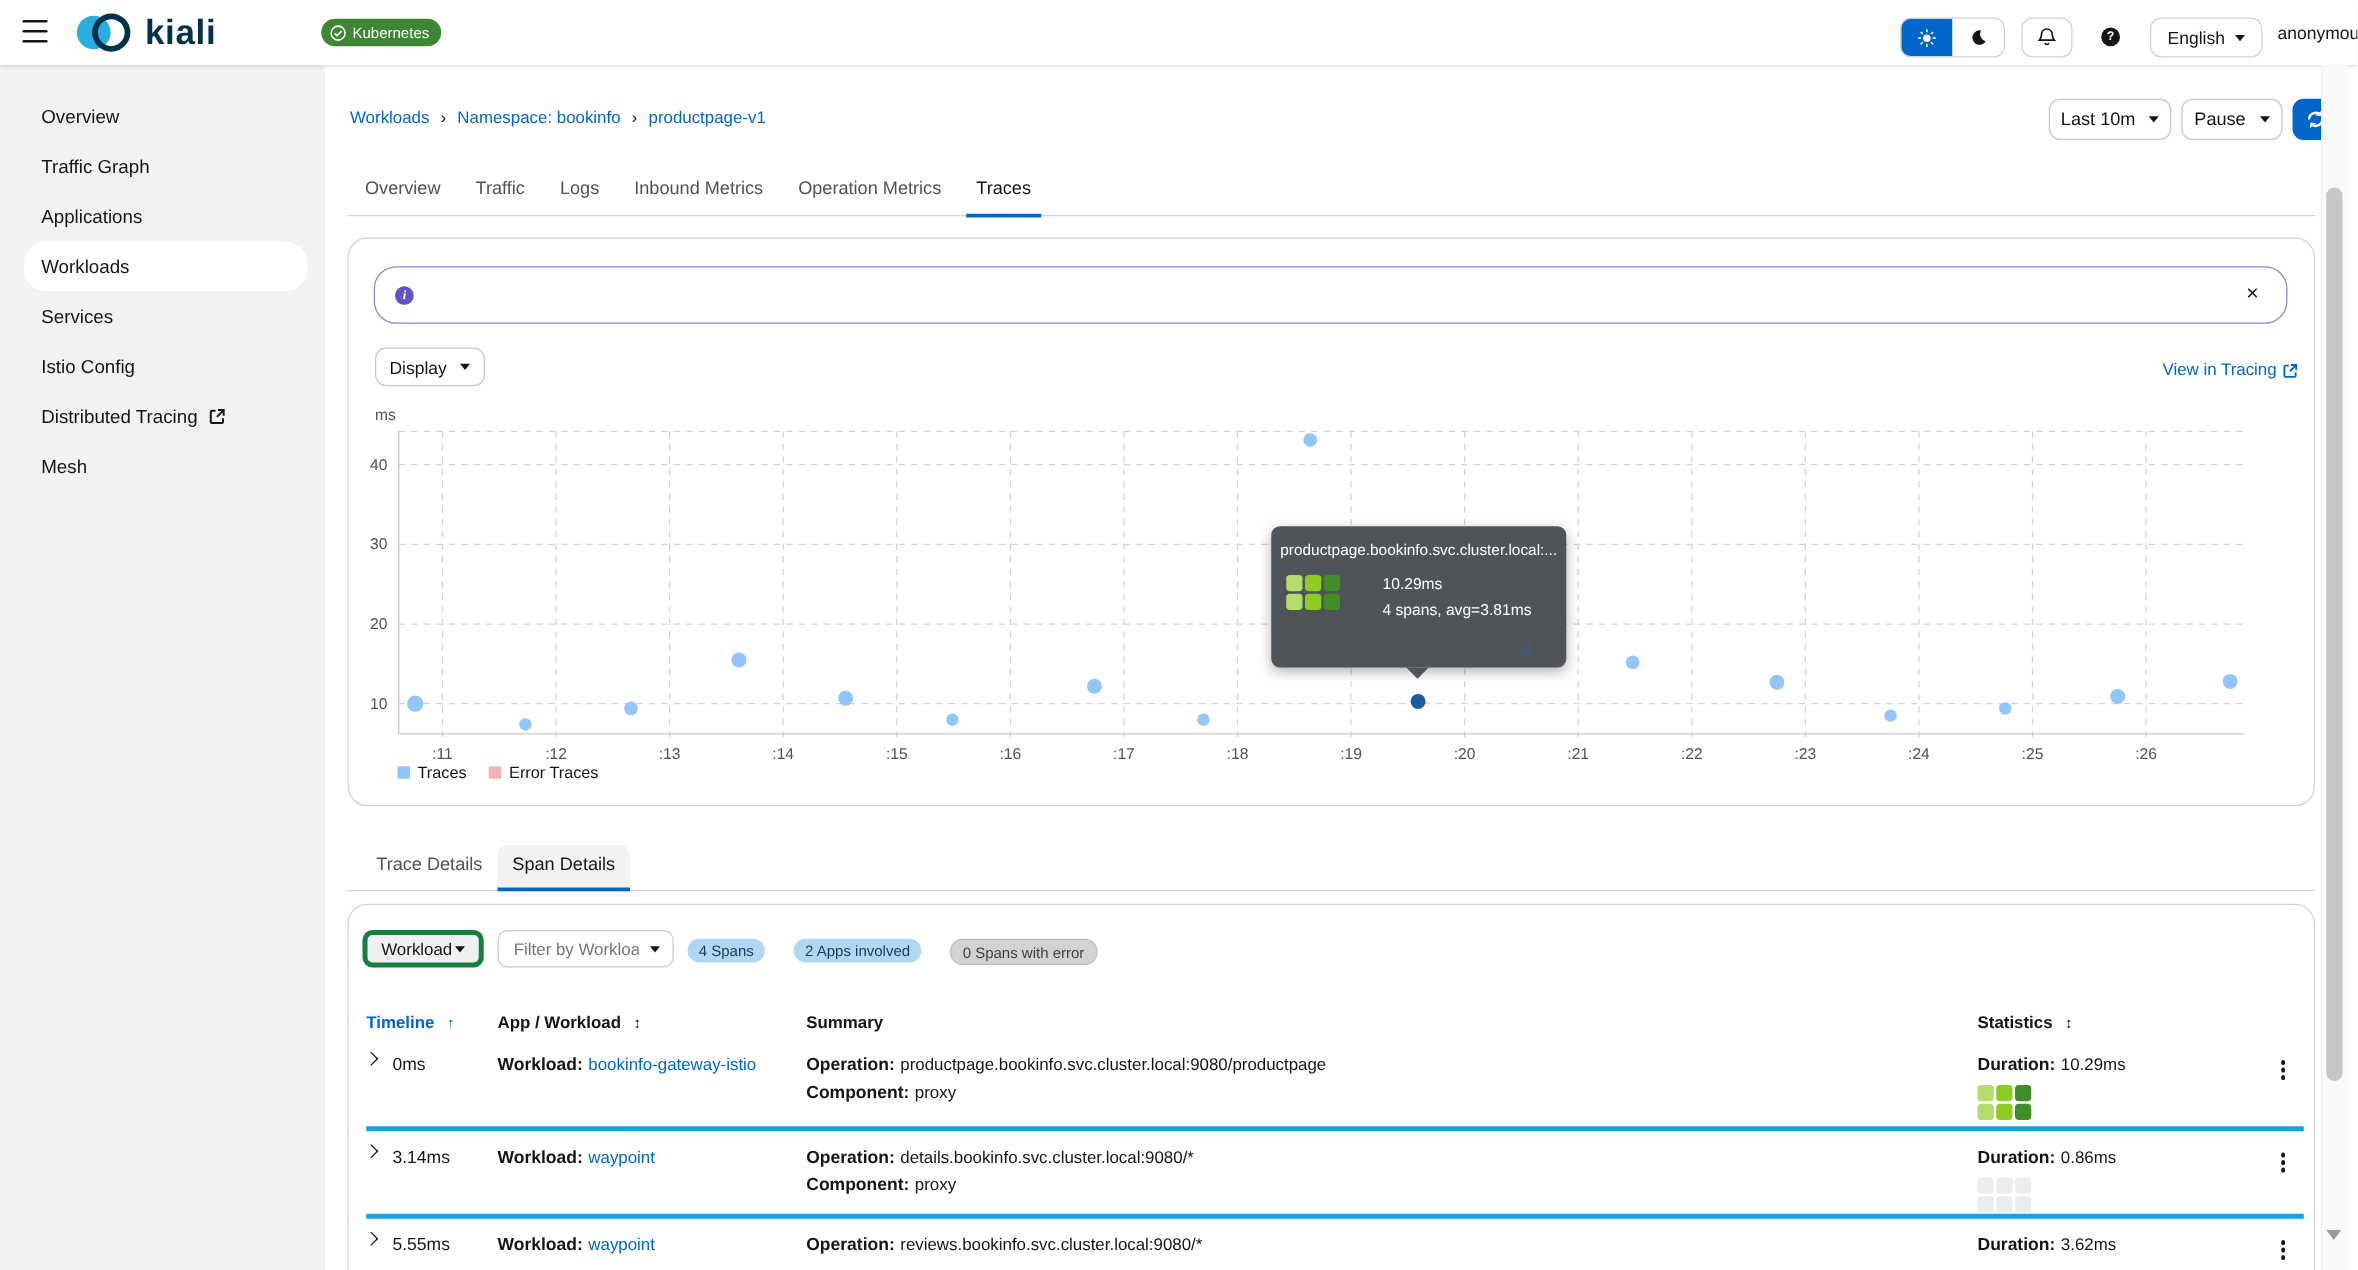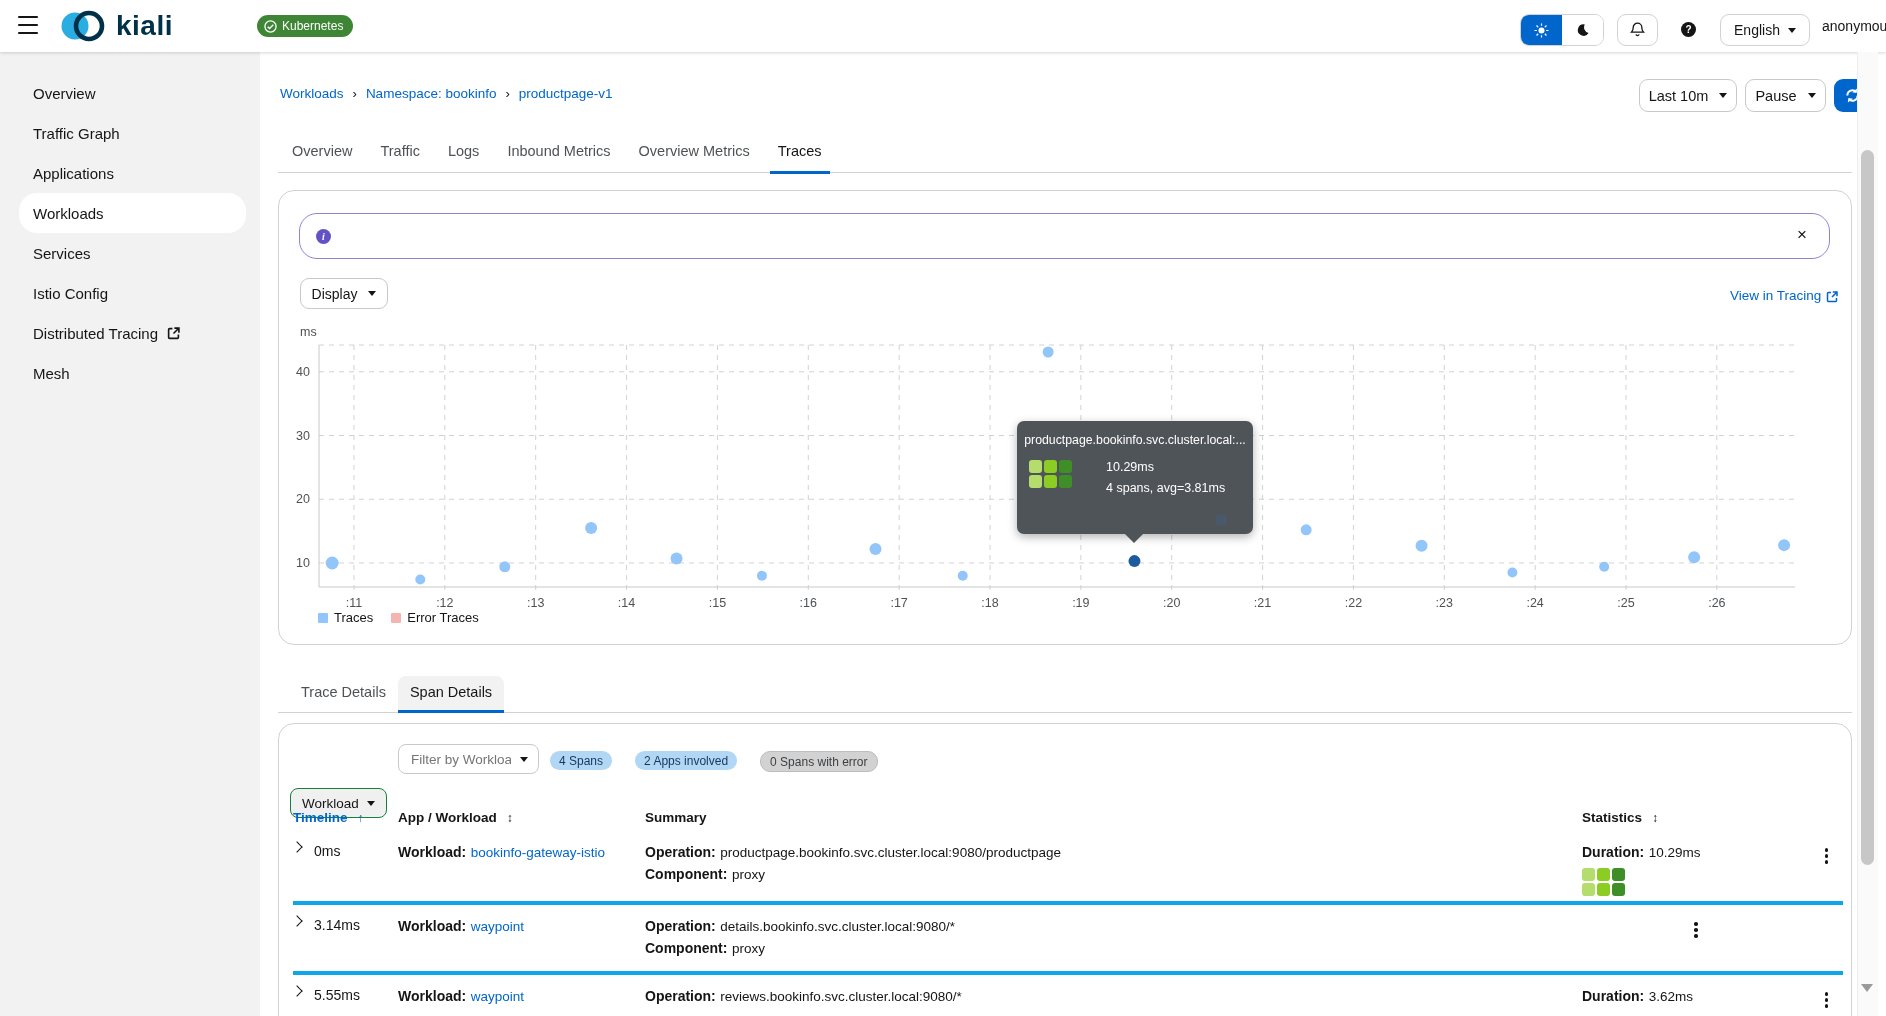--- a/index.html
+++ b/index.html
@@ -50,21 +50,21 @@
   .heat i{border-radius:3px;display:block;}
   .tt-lines{margin-left:34px;font-size:12.5px;}
   .tt-lines div{margin-bottom:7px;}
   .tt-caret{position:absolute;left:108px;top:113px;width:0;height:0;border-left:9px solid transparent;border-right:9px solid transparent;border-top:9px solid #4f5459;}
   .dim-dot{position:absolute;left:1215px;top:514px;width:12px;height:12px;border-radius:50%;background:#49596b;z-index:26;}
   
   .detail-tabs{position:absolute;left:278px;top:676px;width:1574px;height:37px;border-bottom:1px solid #d2d2d2;display:flex;padding-left:11px;box-sizing:border-box;z-index:5;}
   .dtab{font-size:14.5px;color:#4f5255;padding:8px 12px 10px 12px;position:relative;cursor:pointer;white-space:nowrap;}
   .dtab.active{color:#151515;background:#f2f2f2;border-radius:8px 8px 0 0;}
   .dtab.active::after{content:"";position:absolute;left:0;right:0;bottom:-1px;height:3px;background:#0066cc;}
-  .select-toggle{position:absolute;left:290px;top:744px;width:97px;height:30px;background:#f0f0f0;border:1px solid #15803d;border-radius:8px;display:flex;align-items:center;justify-content:space-between;padding:0 11px;font-size:13.5px;cursor:pointer;box-sizing:border-box;z-index:6;margin-top:44px;}
+  .select-toggle{position:absolute;left:290px;top:744px;width:97px;height:30px;background:#f0f0f0;border:4px solid #15803d;border-radius:8px;display:flex;align-items:center;justify-content:space-between;padding:0 11px;font-size:13.5px;cursor:pointer;box-sizing:border-box;z-index:6;}
   .filter-box{position:absolute;left:398px;top:744px;width:141px;height:30px;background:#fff;border:1px solid #c9c9c9;border-radius:8px;display:flex;align-items:center;justify-content:space-between;padding:0 10px;box-sizing:border-box;z-index:6;}
   .filter-box input{border:none;outline:none;width:100px;font-size:13.5px;font-family:inherit;color:#151515;background:transparent;}
   .badges{position:absolute;left:550px;top:751px;display:flex;gap:23px;z-index:6;}
   .pf-badge{height:19px;border-radius:10px;font-size:12px;display:flex;align-items:center;padding:0 9px;white-space:nowrap;}
   .pf-badge.blue{background:#b1d7f5;color:#13385e;}
   .pf-badge.gray{background:#d2d2d2;color:#3c3f42;border:1px solid #bdbdbd;}
   
   .span-table{position:absolute;left:293px;top:810px;width:1550px;z-index:6;}
   .trow{display:grid;grid-template-columns:105px 247px 937px 228px 33px;align-items:start;}
   .thead{padding-bottom:6px;}
@@ -204,21 +204,21 @@
       <polygon points="13.6,1.5 13.6,6.2 8.9,6.2" fill="#fff" transform="rotate(8 13 4)"></polygon>
       <polygon points="4.4,16.5 4.4,11.8 9.1,11.8" fill="#fff" transform="rotate(8 5 14)"></polygon>
     </svg>
   </div>
 
   <div class="tabs" id="main-tabs">
       <div class="tab">Overview</div>
       <div class="tab">Traffic</div>
       <div class="tab">Logs</div>
       <div class="tab">Inbound Metrics</div>
-      <div class="tab">Overview Metrics</div>
+      <div class="tab">Operation Metrics</div>
       <div class="tab active">Traces</div>
     </div>
 
   <div class="card" style="left:278px;top:190px;width:1574px;height:455px;"></div>
 
   <div class="alert">
     <span class="alert-ico">i</span>
     <span class="alert-close">×</span>
   </div>
 
@@ -379,20 +379,28 @@
       <div class="trow drow">
     <div class="cell-time">
           <span class="chev"></span>
           <span>3.14ms</span>
         </div>
     <div><span class="blabel">Workload:</span> <span class="link">waypoint</span></div>
     <div>
       <div class="sumline"><span class="blabel">Operation:</span> <span class="val">details.bookinfo.svc.cluster.local:9080/*</span></div>
       <div class="sumline"><span class="blabel">Component:</span> <span class="val">proxy</span></div>
     </div>
+    <div><span class="blabel">Duration:</span> <span class="val">0.86ms</span><div class="heat stat-heat">
+            <i style="background:#ececec"></i>
+            <i style="background:#ececec"></i>
+            <i style="background:#ececec"></i>
+            <i style="background:#ececec"></i>
+            <i style="background:#ececec"></i>
+            <i style="background:#ececec"></i>
+          </div></div>
     <div class="kebab">
           <i></i>
           <i></i>
           <i></i>
         </div>
   </div>
       <div class="trow drow">
     <div class="cell-time">
           <span class="chev"></span>
           <span>5.55ms</span>

